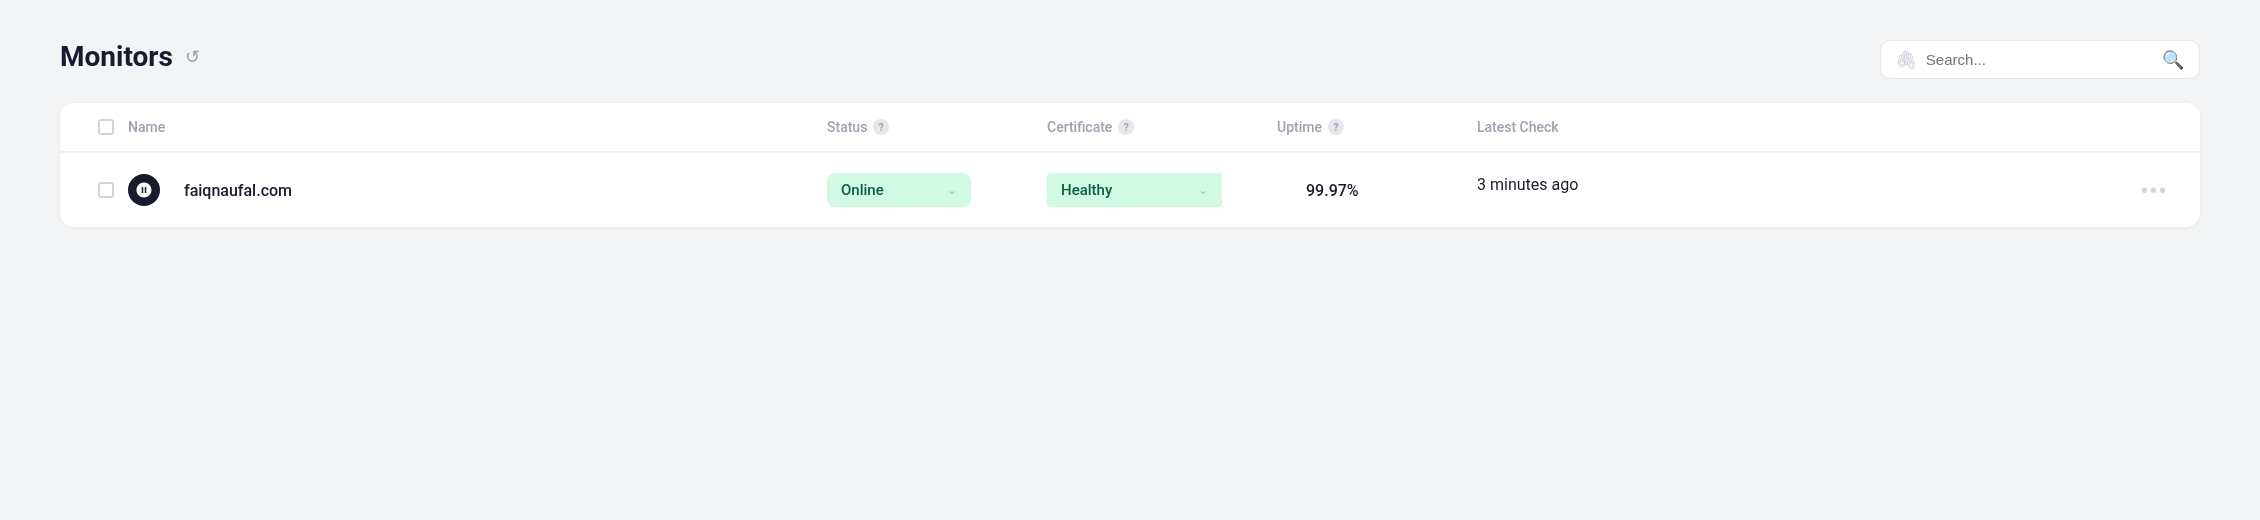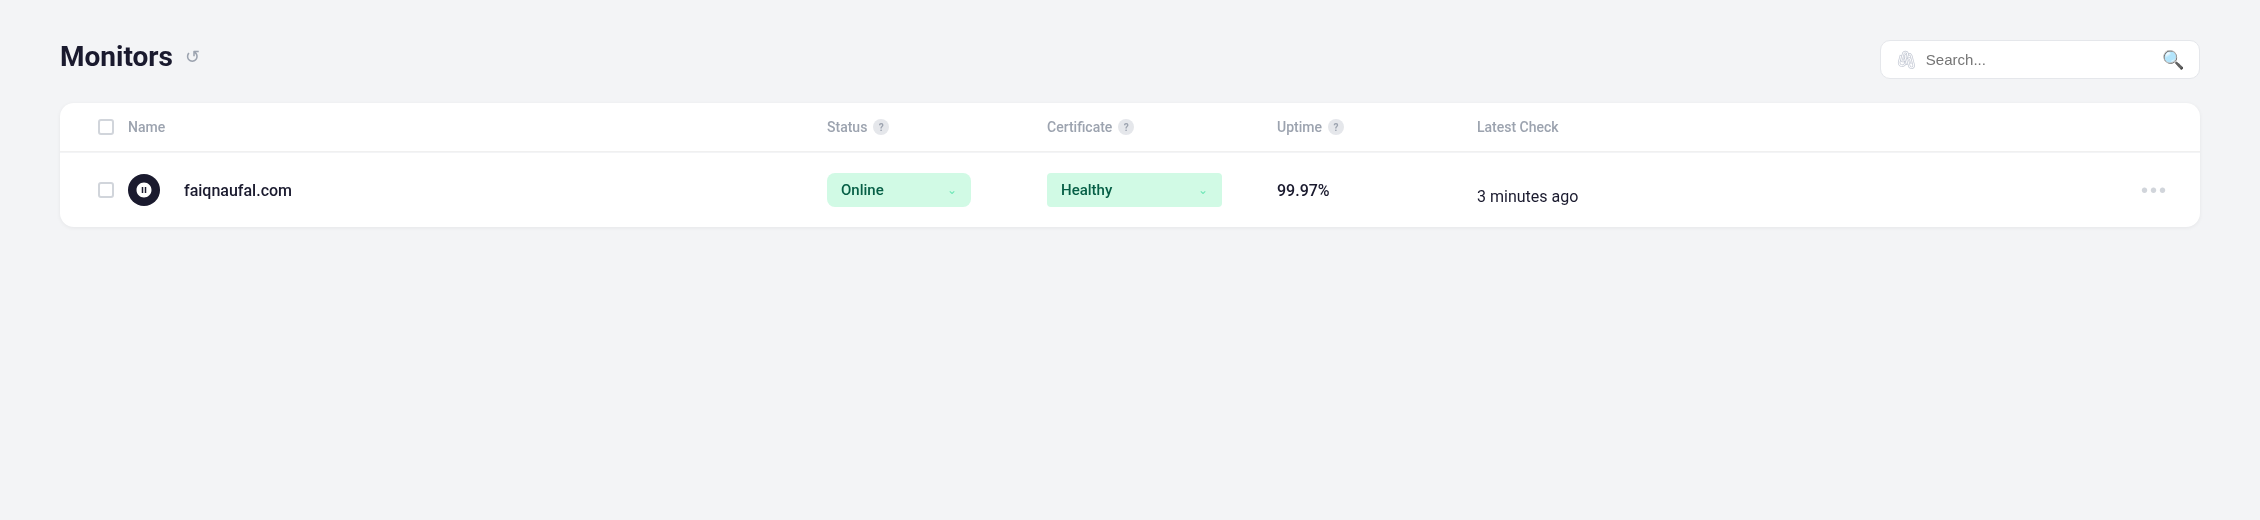--- a/index.html
+++ b/index.html
@@ -182,20 +182,21 @@
       cursor: pointer;
     }
     .chevron-icon {
       font-size: 12px;
       color: #6ee7b7;
     }
     .uptime-value {
       font-size: 16px;
       color: #1a1a2e;
       font-weight: 500;
+      margin-left: 29px;
     }
     .latest-check-value {
       font-size: 16px;
       color: #1a1a2e;
     }
     .row-actions {
       display: flex;
       align-items: center;
       justify-content: flex-end;
       gap: 4px;
@@ -275,21 +276,21 @@
       </div>
       <div>
         <div class="cert-badge">
           <span>Healthy</span>
           <span class="chevron-icon">⌄</span>
         </div>
       </div>
       <div>
         <span class="uptime-value">99.97%</span>
       </div>
-      <div style="display:flex; align-items:flex-end; justify-content:space-between;">
+      <div style="display:flex; align-items:flex-start; justify-content:space-between;">
         <span class="latest-check-value">3 minutes ago</span>
         <div class="row-actions">
           <button class="dots-btn">•••</button>
         </div>
       </div>
     </div>
   </div>
 </div>
 
 </body></html>

